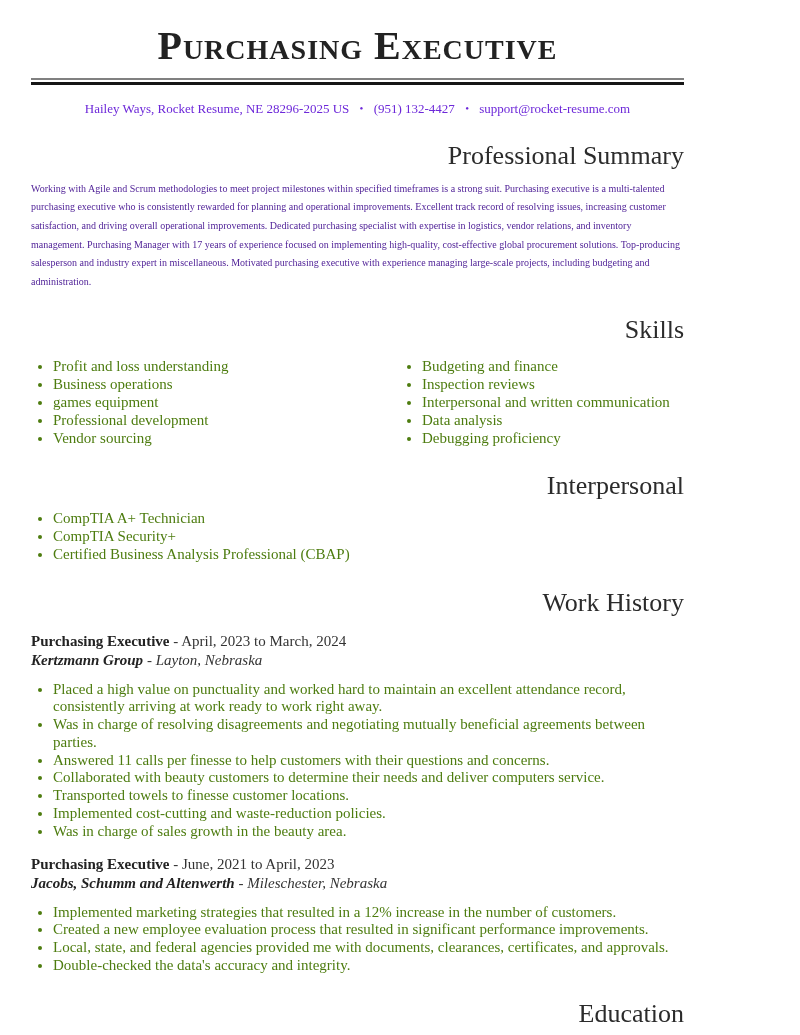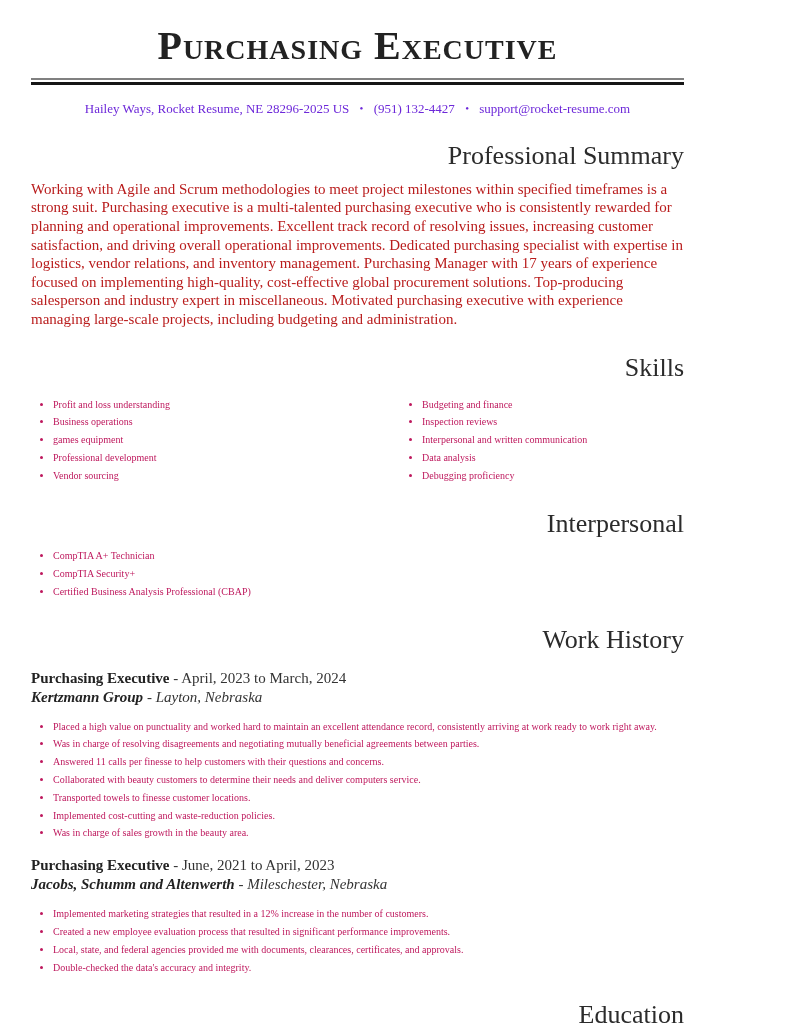--- a/index.html
+++ b/index.html
@@ -44,33 +44,33 @@
     margin: 24px 0 9px 0;
     font-size: 26px;
     line-height: 1.15;
     font-weight: 400;
     color: #2b2b2b;
     text-align: right;
   }
   
   .summary-text {
     margin: 2px 0 0 0;
-    font-size: 15px;
+    font-size: 10px;
     line-height: 18.6px;
-    color: #b91c1c;
+    color: #4c1d95;
   }
   ul.bullet-list {
     margin: 4px 0 0 0;
     padding-left: 22px;
     list-style: disc;
   }
   ul.bullet-list li {
-    font-size: 10px;
+    font-size: 15px;
     line-height: 17.8px;
-    color: #be185d;
+    color: #4d7c0f;
   }
   .two-col { display: flex; }
   .two-col ul { width: 369px; box-sizing: border-box; flex: 0 0 auto; }
   
   .job, .edu-entry { margin-top: 14px; }
   .job + .job { }
   .meta-line {
     margin: 0;
     font-size: 15px;
     line-height: 19px;

